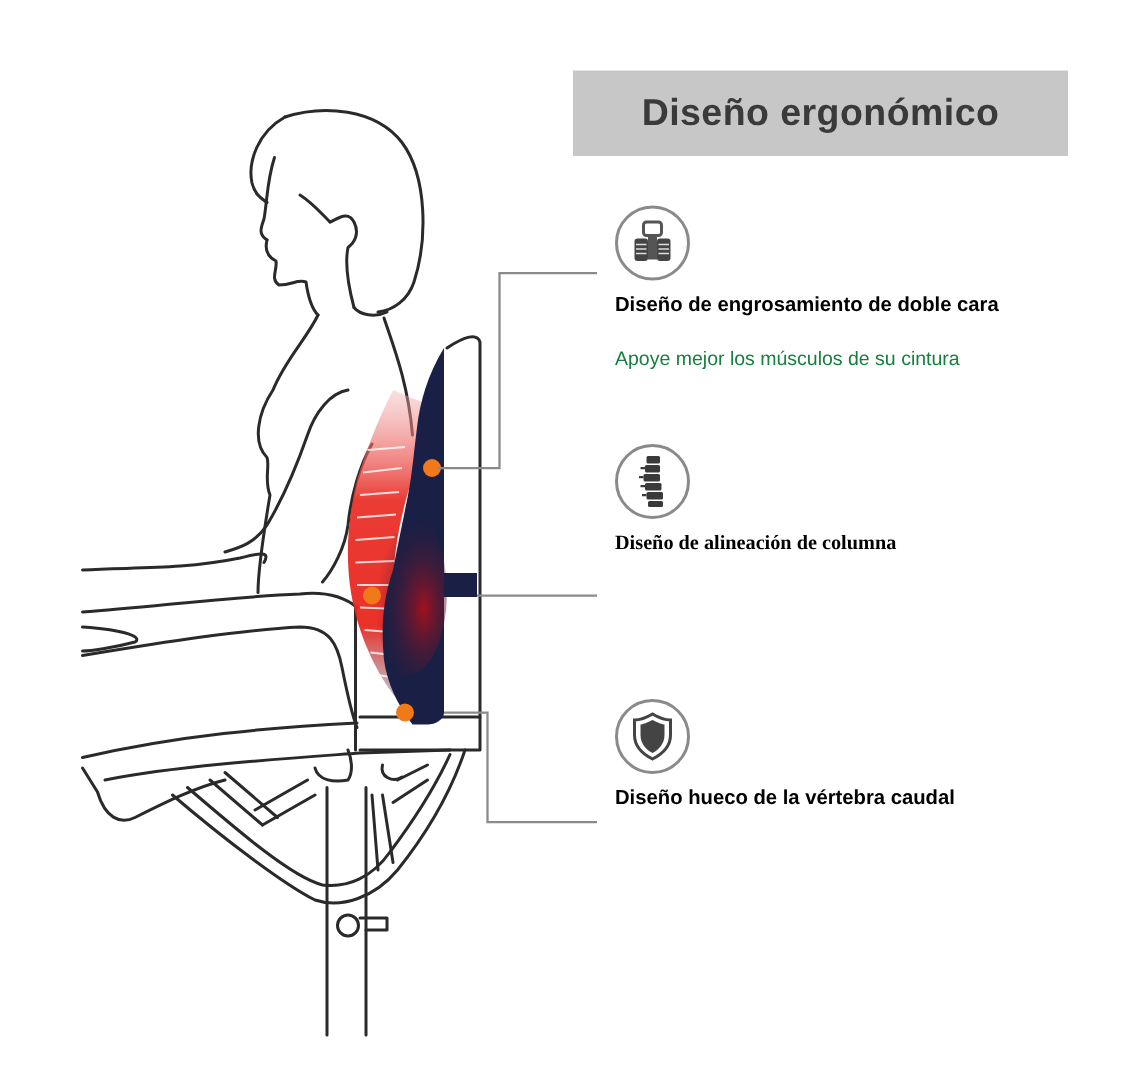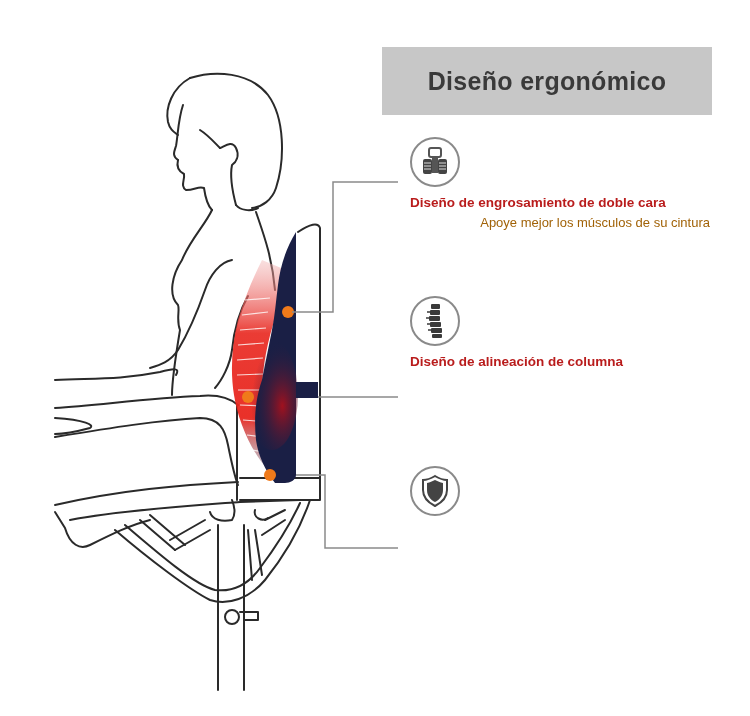--- a/index.html
+++ b/index.html
@@ -1,31 +1,31 @@
 <!DOCTYPE html>
 <html><head>
   <meta charset="utf-8">
   <style>
     html, body { margin: 0; padding: 0; background: #ffffff; }
     body { width: 750px; height: 716px; position: relative; overflow: hidden; font-family: "Liberation Sans", sans-serif; }
     .illustration { position: absolute; left: 0; top: 0; width: 750px; height: 716px; }
     .title-box {
-      position: absolute; left: 382px; top: 47px; width: 330px; height: 68px;
+      position: absolute; left: 382px; top: 47px; width: 330px; height: 57px;
       background: #c7c7c7; display: flex; align-items: center; justify-content: center;
     }
     .title-text { font-size: 25px; font-weight: bold; color: #3a3a3a; letter-spacing: 0.3px; }
     .feature { position: absolute; left: 410px; width: 330px; }
     .feature .icon-circle {
       width: 50px; height: 50px; border-radius: 50%; border: 2px solid #8a8a8a;
       box-sizing: border-box; display: flex; align-items: center; justify-content: center; background: #fff;
     }
-    .feature .f-title { font-size: 13.5px; font-weight: bold; color: #b91c1c; margin-top: 8px; white-space: nowrap; }
-    .feature .f-desc { font-size: 13px; color: #a16207; margin-top: 4px; line-height: 18px; width: 300px; text-align: right; }
+    .feature .f-title { font-size: 13.5px; font-weight: bold; color: #000000; margin-top: 8px; white-space: nowrap; }
+    .feature .f-desc { font-size: 13px; color: #15803d; margin-top: 20px; line-height: 18px; width: 300px; }
     #f1 { top: 137px; }
-    #f2 { top: 296px; }
+    #f2 { top: 296px; font-family: Liberation Serif, serif; }
     #f3 { top: 466px; }
   </style>
 </head>
 <body>
 
 <svg class="illustration" viewBox="0 0 750 716" xmlns="http://www.w3.org/2000/svg">
   <defs>
     <radialGradient id="spineGlow" cx="0.7" cy="0.6" r="0.6">
       <stop offset="0" stop-color="#b0101a" stop-opacity="0.9"></stop>
       <stop offset="1" stop-color="#1a1f45" stop-opacity="0"></stop>
@@ -142,13 +142,14 @@
   <div class="f-title">Diseño de alineación de columna</div>
 </div>
 
 <div class="feature" id="f3">
   <div class="icon-circle">
     <svg width="30" height="34" viewBox="0 0 30 34">
       <path d="M15 2 C10 5 6 6 3 6 L3 16 C3 24 9 29 15 32 C21 29 27 24 27 16 L27 6 C24 6 20 5 15 2 Z" fill="none" stroke="#444" stroke-width="2"></path>
       <path d="M15 6 C11 8 8 9 7 9 L7 16 C7 22 11 26 15 28 C19 26 23 22 23 16 L23 9 C22 9 19 8 15 6 Z" fill="#444"></path>
     </svg>
   </div>
+  <div class="f-title">Diseño hueco de la vértebra caudal</div>
 </div>
 
 </body></html>

